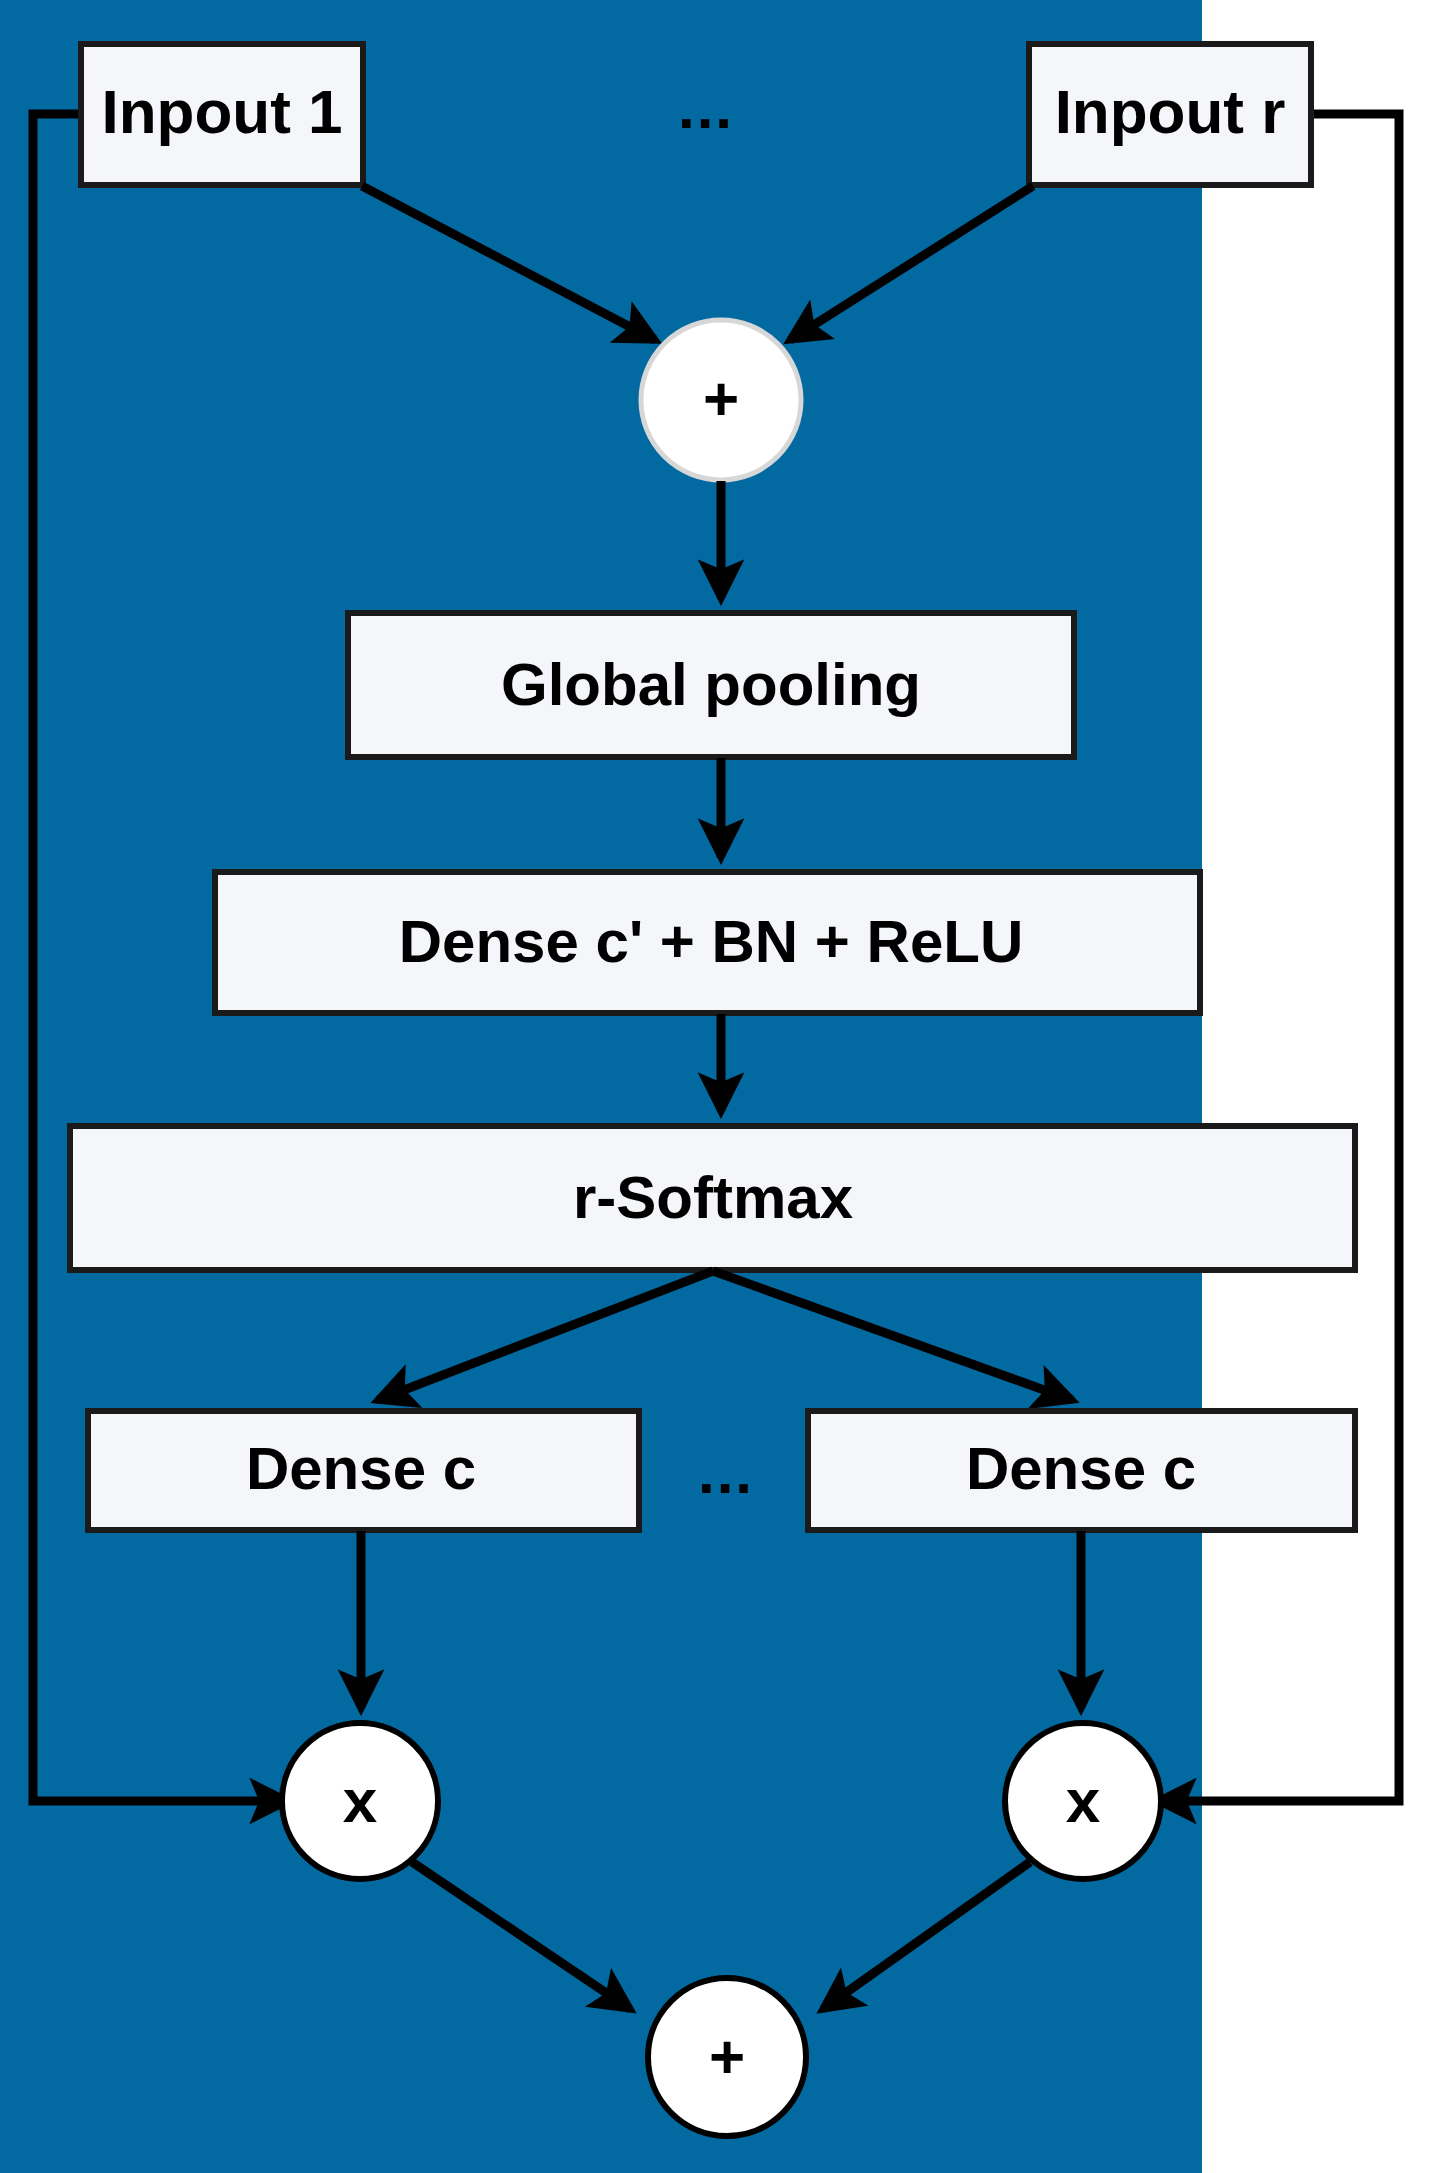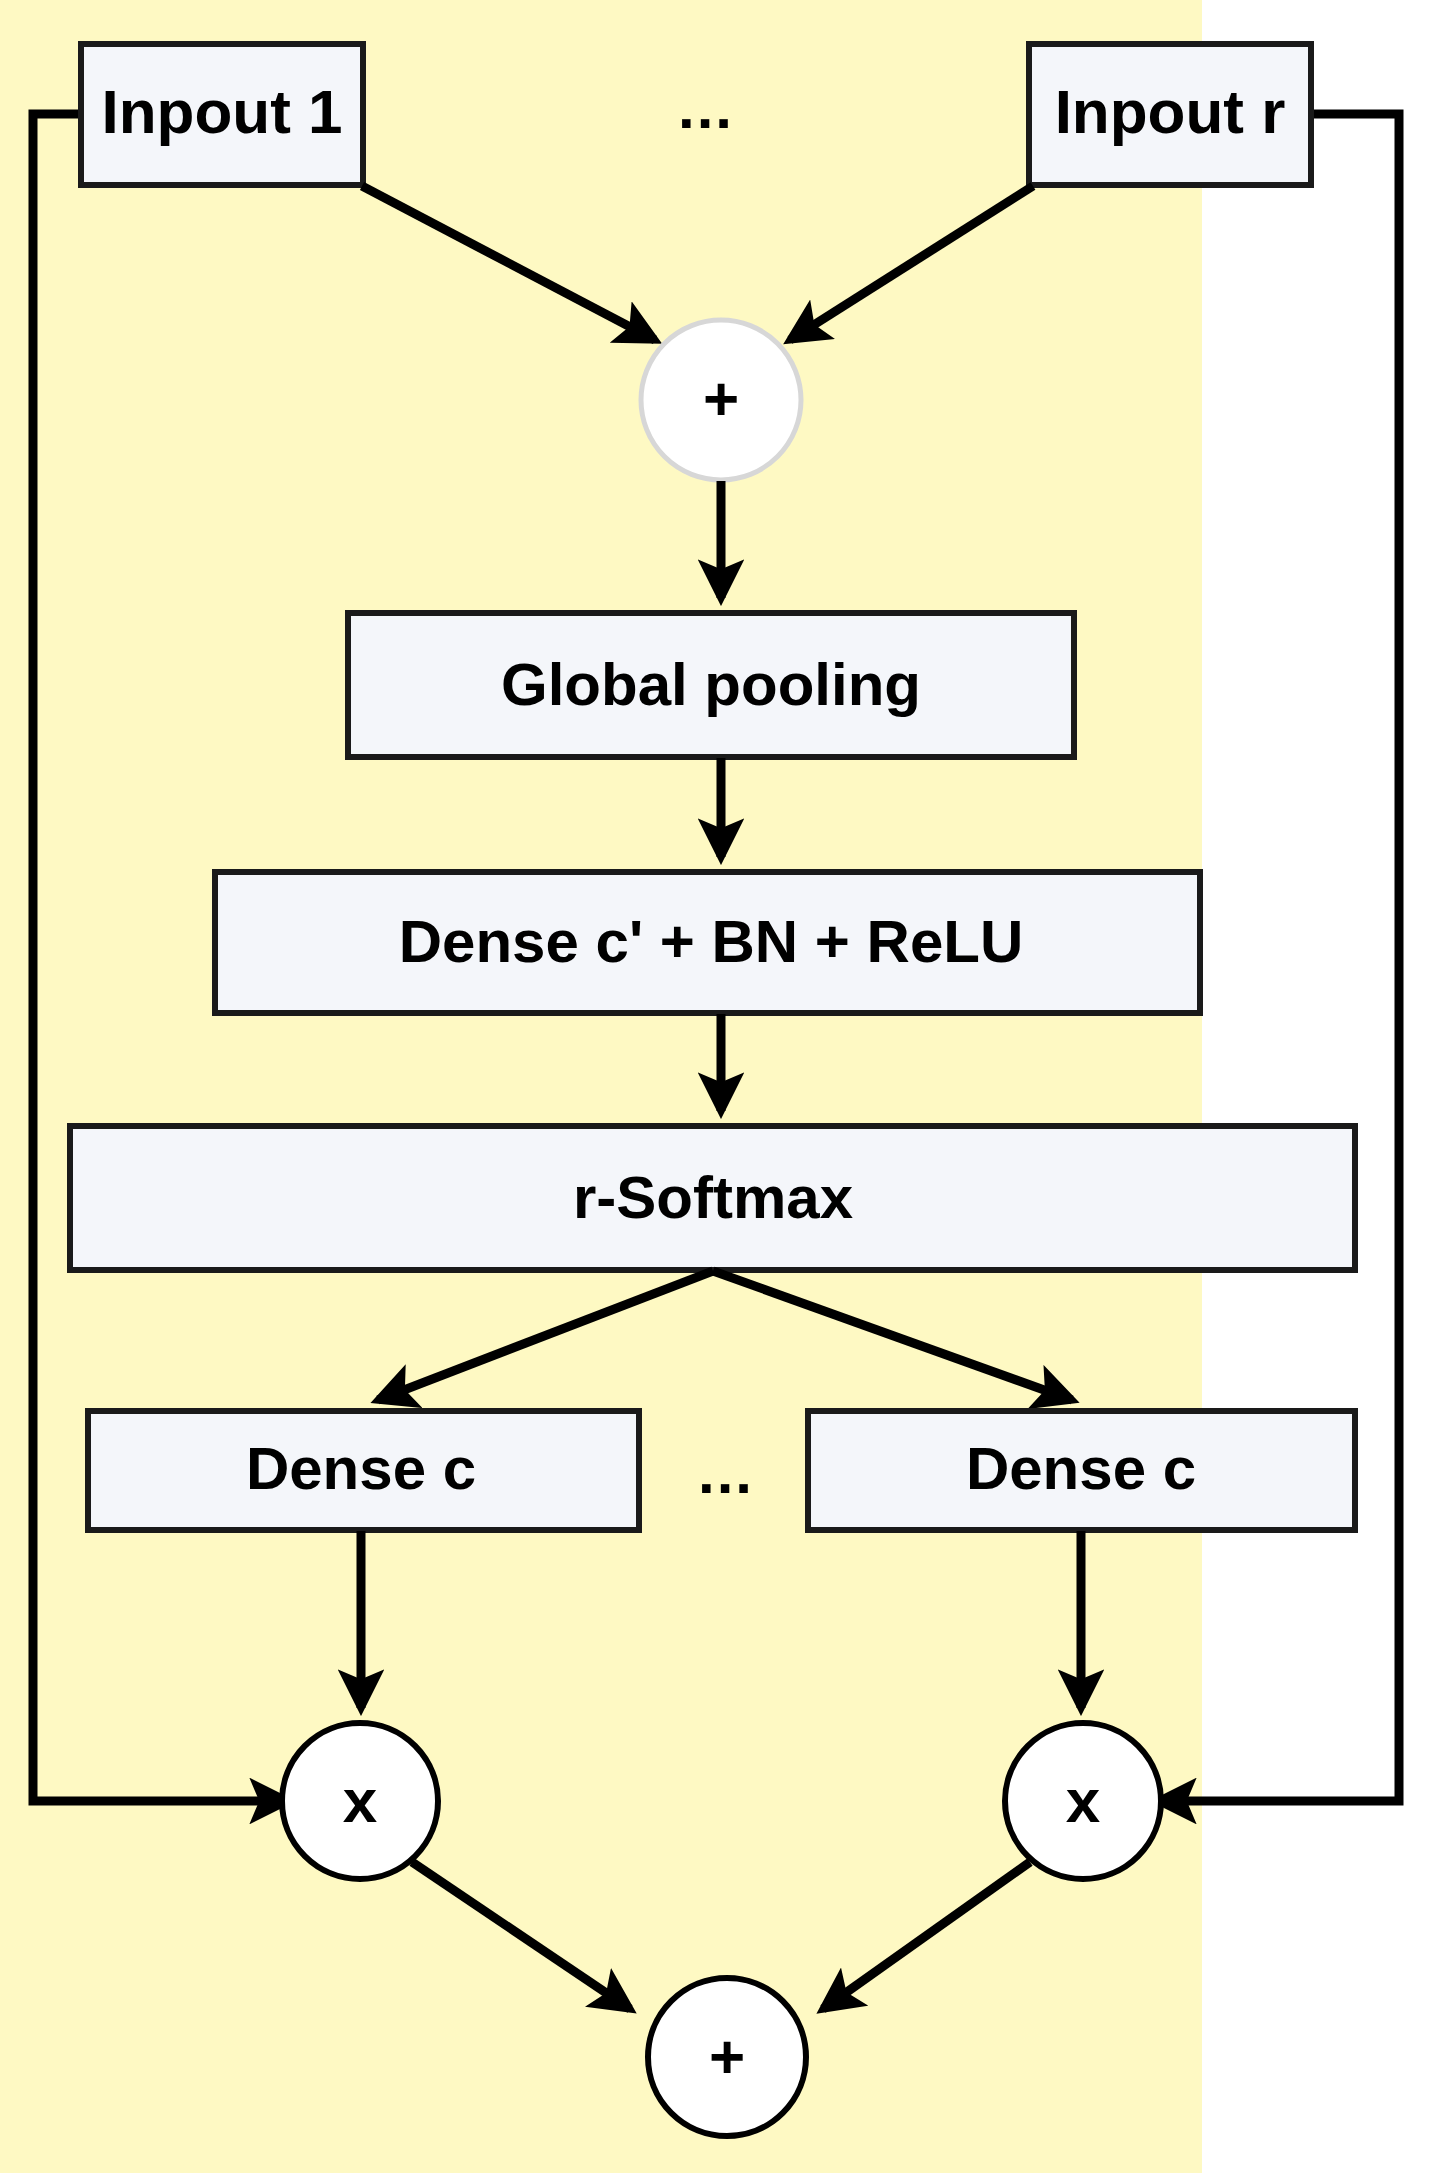--- a/index.html
+++ b/index.html
@@ -10,21 +10,21 @@
   body {
     width: 1453px;
     height: 2173px;
     font-family: "Liberation Sans", sans-serif;
     overflow: hidden;
   }
   #diagram-root {
     position: relative;
     width: 1202px;
     height: 2173px;
-    background: #fef9c3;
+    background: #0369a1;
   }
   svg.canvas {
     position: absolute;
     top: 0;
     left: 0;
     width: 1453px;
     height: 2173px;
     display: block;
   }
   .node-box {

